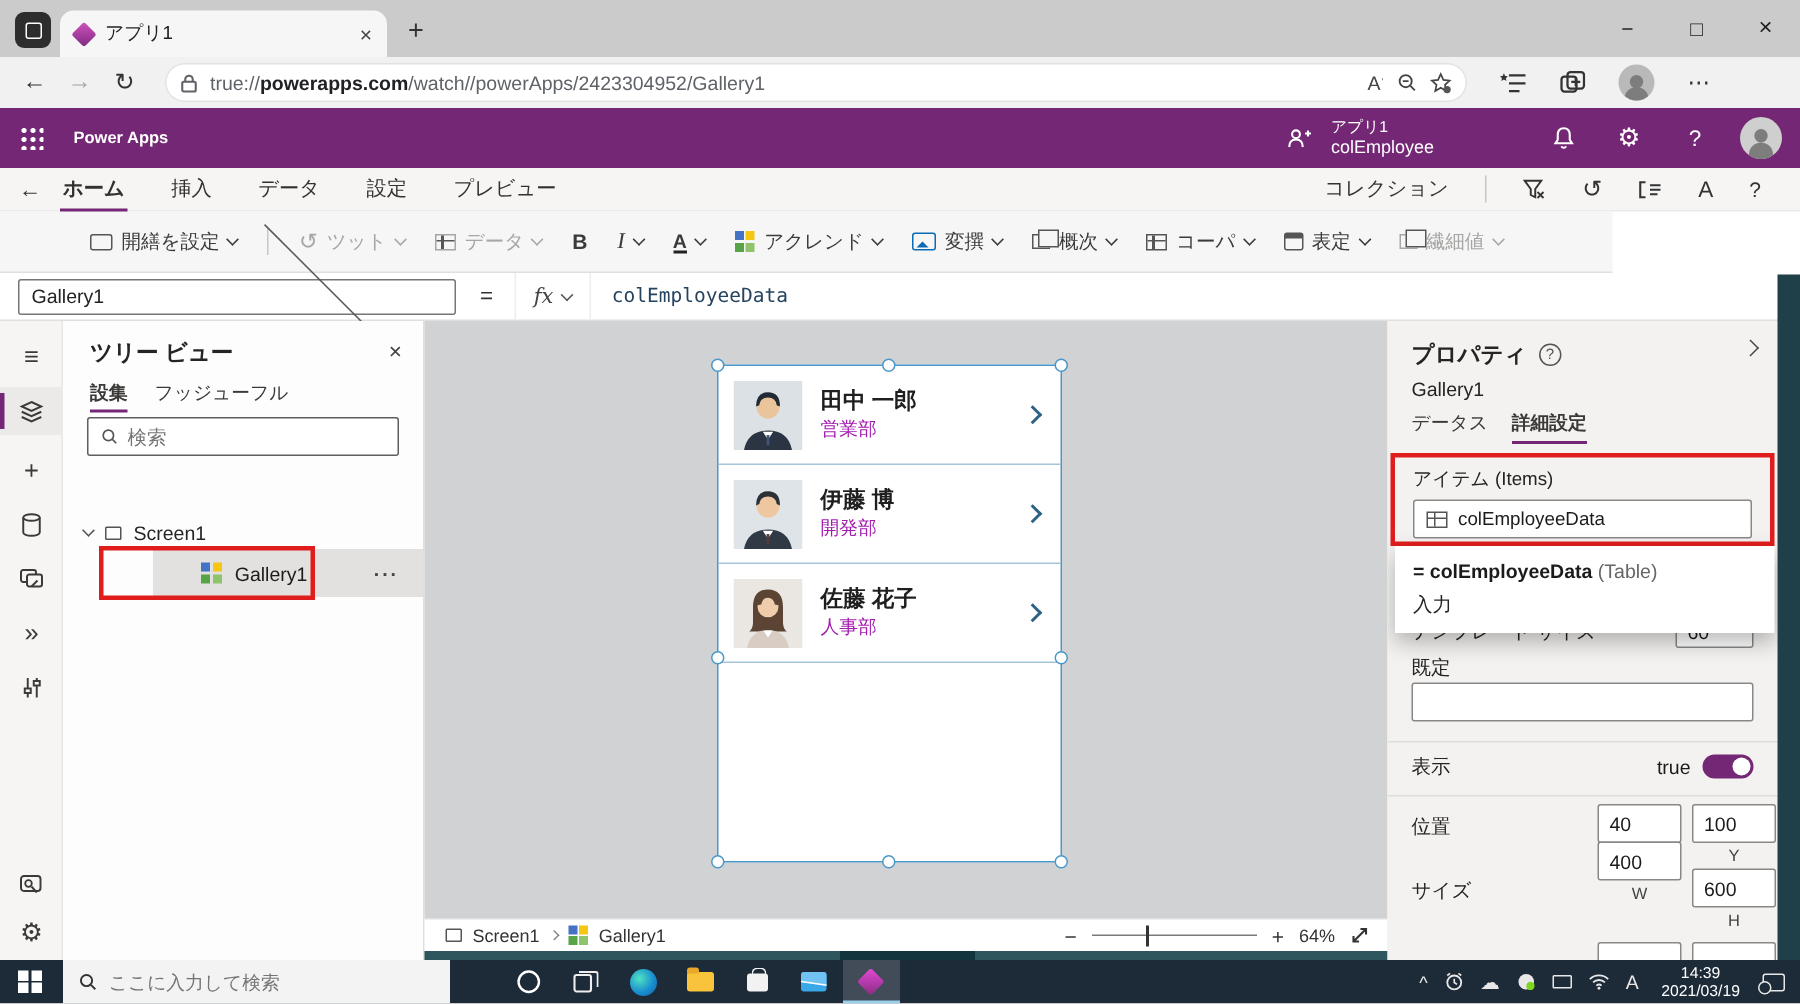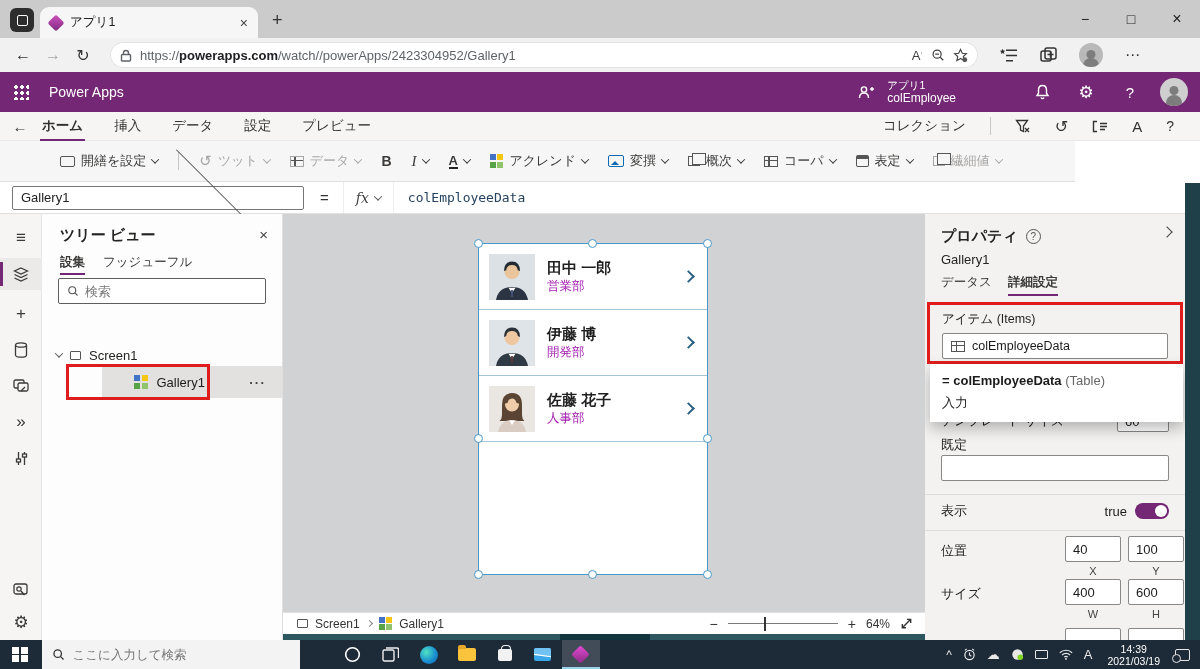--- a/index.html
+++ b/index.html
@@ -30,21 +30,21 @@
   .urltxt b { color:#202124; font-weight:700; }
   .pillico { color:#555; display:flex; align-items:center; }
   .navright { display:flex; align-items:center; gap:22px; margin-left:22px; color:#333; }
   .avatar-sm { width:24px; height:24px; border-radius:50%; background:#b9b9b9; position:relative; overflow:hidden; }
   .avatar-sm i, .avatar-lg i { position:absolute; left:50%; top:30%; width:9px; height:9px; background:#7d7d7d; border-radius:50%; transform:translateX(-50%); }
   .avatar-sm u, .avatar-lg u { position:absolute; left:50%; top:62%; width:16px; height:12px; background:#7d7d7d; border-radius:8px 8px 0 0; transform:translateX(-50%); }
 
   
   .paheader { position:absolute; left:0; top:72px; width:1200px; height:40px; background:var(--c-accent,#742774); color:#fff; display:flex; align-items:center; }
   .waffle { width:16px; height:16px; margin-left:13px; background-image:radial-gradient(circle,#fff 1.6px,transparent 1.8px); background-size:6px 6px; background-position:0 0; }
-  .brand { margin-left:20px; font-size:14px; font-weight:400; }
+  .brand { margin-left:20px; font-size:11px; font-weight:700; }
   .pah-right { position:absolute; right:0; top:0; height:40px; display:flex; align-items:center; gap:0; }
   .appmeta { display:flex; align-items:center; gap:8px; margin-right:64px; }
   .appmeta .t1 { font-size:10.5px; line-height:12px; }
   .appmeta .t2 { font-size:12px; line-height:14px; }
   .pah-ic { width:44px; text-align:center; font-size:15px; display:flex; justify-content:center; }
   .avatar-lg { width:28px; height:28px; border-radius:50%; background:#cfcfcf; position:relative; overflow:hidden; margin:0 12px 0 8px; }
 
   
   .menubar { position:absolute; left:0; top:112px; width:1200px; height:29px; background:#f6f5f4; display:flex; align-items:center; border-bottom:1px solid #eceae8; }
   .mb-back { width:40px; text-align:center; font-size:15px; color:#333; }
@@ -200,21 +200,21 @@
     <span class="navbtn" style="margin-left:8px">←</span>
     <span class="navbtn dis">→</span>
     <span class="navbtn">↻</span>
     <div class="urlpill">
       <span class="pillico">
         <svg width="12" height="13" viewBox="0 0 12 13">
             <rect x="1.5" y="5.5" width="9" height="6.5" rx="1" fill="none" stroke="#5f6368" stroke-width="1.4"></rect>
             <path d="M3.5 5.5 V4 a2.5 2.5 0 0 1 5 0 V5.5" fill="none" stroke="#5f6368" stroke-width="1.4"></path>
           </svg>
       </span>
-      <span class="urltxt"><span>https://</span><b>powerapps.com</b><span>/watch//powerApps/2423304952/Gallery1</span></span>
+      <span class="urltxt"><span>true://</span><b>powerapps.com</b><span>/watch//powerApps/2423304952/Gallery1</span></span>
       <span class="pillico" style="font-size:13px;color:#444">A<sup style="font-size:8px">ʾ</sup></span>
       <span class="pillico">
         <svg width="14" height="14" viewBox="0 0 16 16">
             <circle cx="7" cy="7" r="4.6" fill="none" stroke="#444" stroke-width="1.4"></circle>
             <line x1="10.6" y1="10.6" x2="14" y2="14" stroke="#444" stroke-width="1.4"></line>
             <line x1="4.8" y1="7" x2="9.2" y2="7" stroke="#444" stroke-width="1.4"></line>
           </svg>
       </span>
       <span class="pillico">
         <svg width="15" height="15" viewBox="0 0 16 16">
@@ -596,21 +596,21 @@
       <div class="abs" style="left:140px; top:322px; width:56px">
         <div class="pinput">40</div>
         <div class="cap">X</div>
       </div>
       <div class="abs" style="left:203px; top:322px; width:56px">
         <div class="pinput">100</div>
         <div class="cap">Y</div>
       </div>
 
       <div class="abs prow-label" style="left:16px; top:371px">サイズ</div>
-      <div class="abs" style="left:140px; top:365px; width:56px">
+      <div class="abs" style="left:140px; top:347px; width:56px">
         <div class="pinput">400</div>
         <div class="cap">W</div>
       </div>
       <div class="abs" style="left:203px; top:365px; width:56px">
         <div class="pinput">600</div>
         <div class="cap">H</div>
       </div>
 
       <div class="pinput abs" style="left:140px; top:414px; width:56px; height:20px"></div>
       <div class="pinput abs" style="left:203px; top:414px; width:56px; height:20px"></div>

